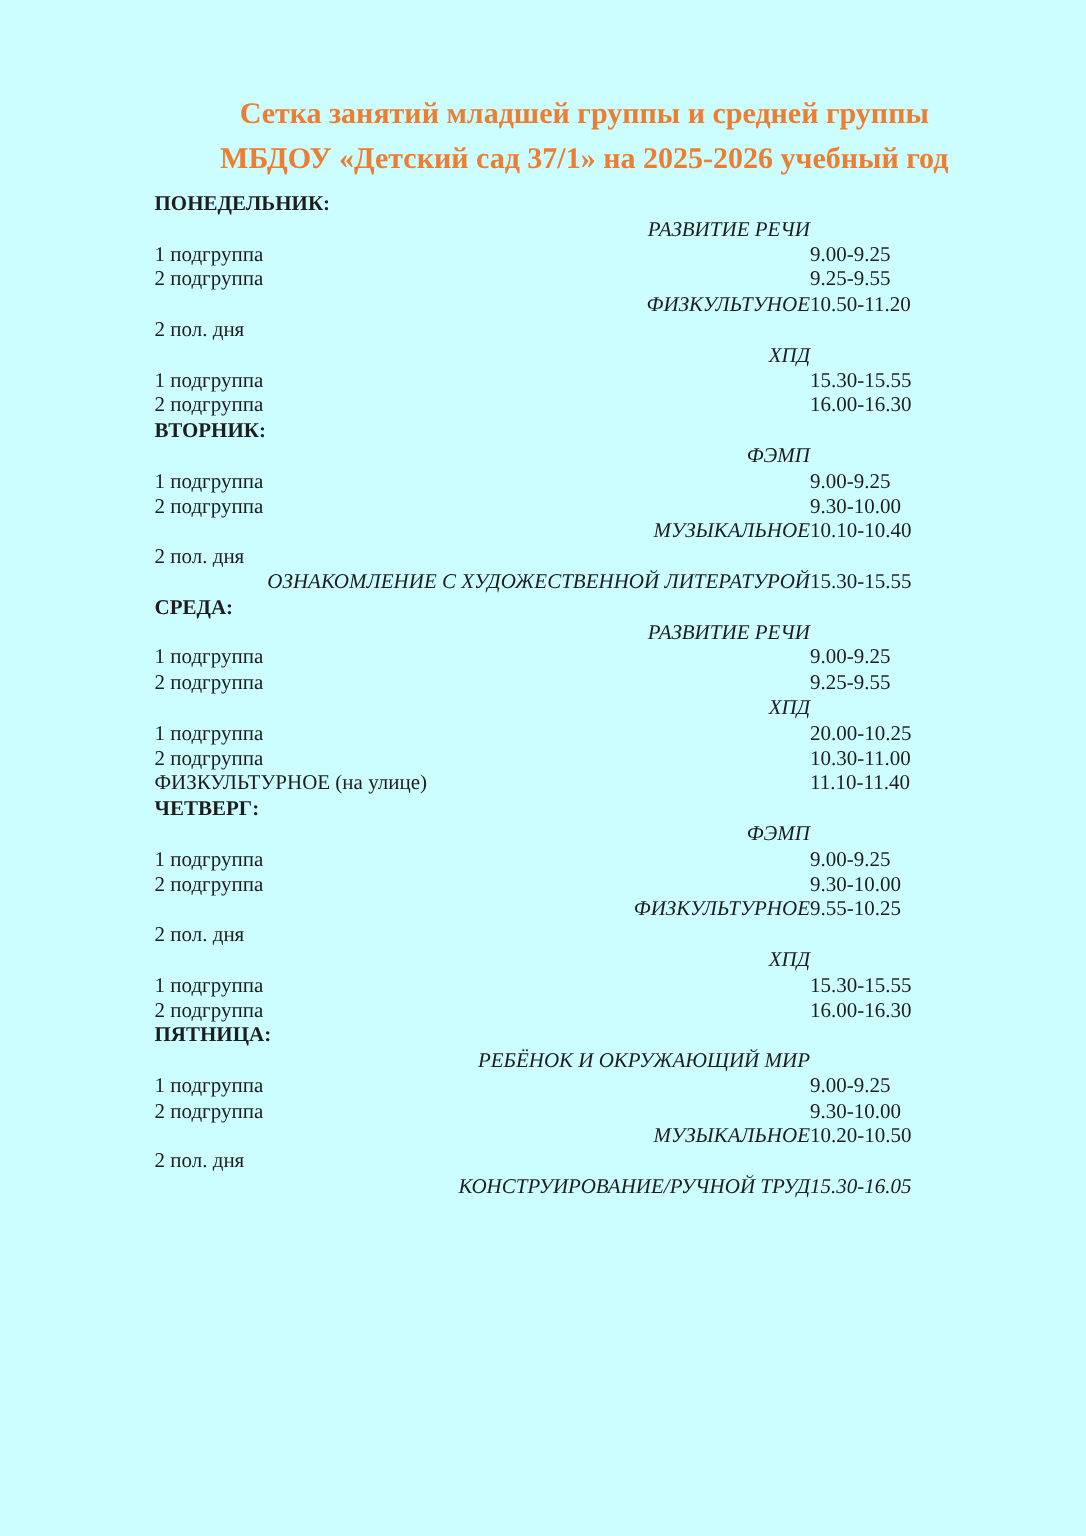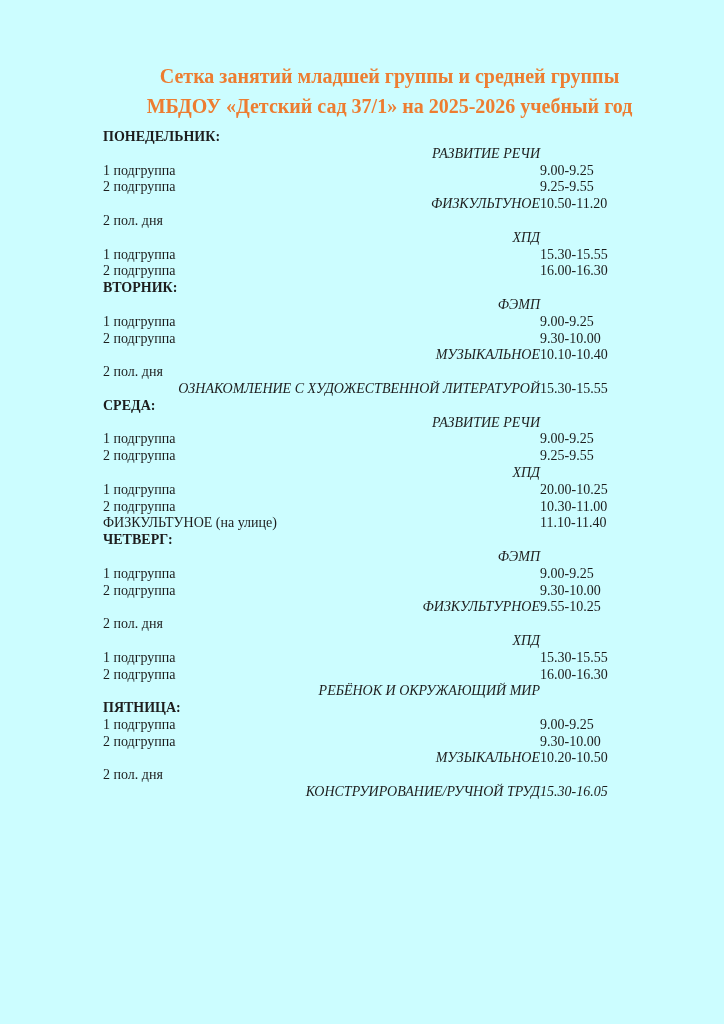--- a/index.html
+++ b/index.html
@@ -143,21 +143,21 @@
       </div>
       <div class="row">
         <span class="label">1 подгруппа</span>
         <span class="time">20.00-10.25</span>
       </div>
       <div class="row">
         <span class="label">2 подгруппа</span>
         <span class="time">10.30-11.00</span>
       </div>
       <div class="row">
-        <span class="label">ФИЗКУЛЬТУНОЕ (на улице)</span>
+        <span class="label">ФИЗКУЛЬТУРНОЕ (на улице)</span>
         <span class="time">11.10-11.40</span>
       </div>
       <div class="row">
         <span class="label day">ЧЕТВЕРГ:</span>
         <span class="time"></span>
       </div>
       <div class="row">
         <span class="label it">ФЭМП</span>
         <span class="time"></span>
       </div>
@@ -183,25 +183,25 @@
       </div>
       <div class="row">
         <span class="label">1 подгруппа</span>
         <span class="time">15.30-15.55</span>
       </div>
       <div class="row">
         <span class="label">2 подгруппа</span>
         <span class="time">16.00-16.30</span>
       </div>
       <div class="row">
+        <span class="label day">ПЯТНИЦА:</span>
+        <span class="time"></span>
+      </div>
+      <div class="row">
         <span class="label it">РЕБЁНОК И ОКРУЖАЮЩИЙ МИР</span>
-        <span class="time"></span>
-      </div>
-      <div class="row">
-        <span class="label day">ПЯТНИЦА:</span>
         <span class="time"></span>
       </div>
       <div class="row">
         <span class="label">1 подгруппа</span>
         <span class="time">9.00-9.25</span>
       </div>
       <div class="row">
         <span class="label">2 подгруппа</span>
         <span class="time">9.30-10.00</span>
       </div>

